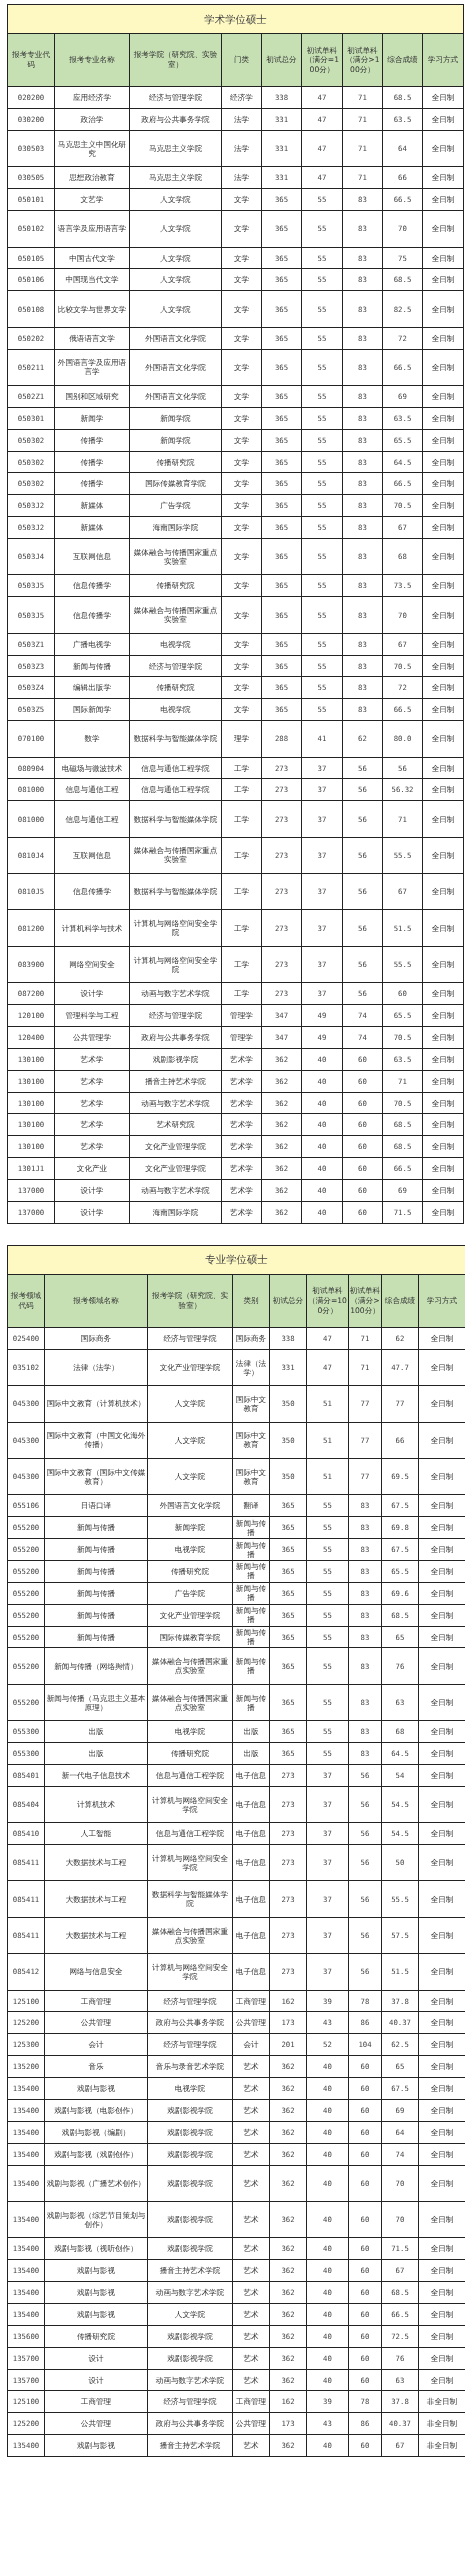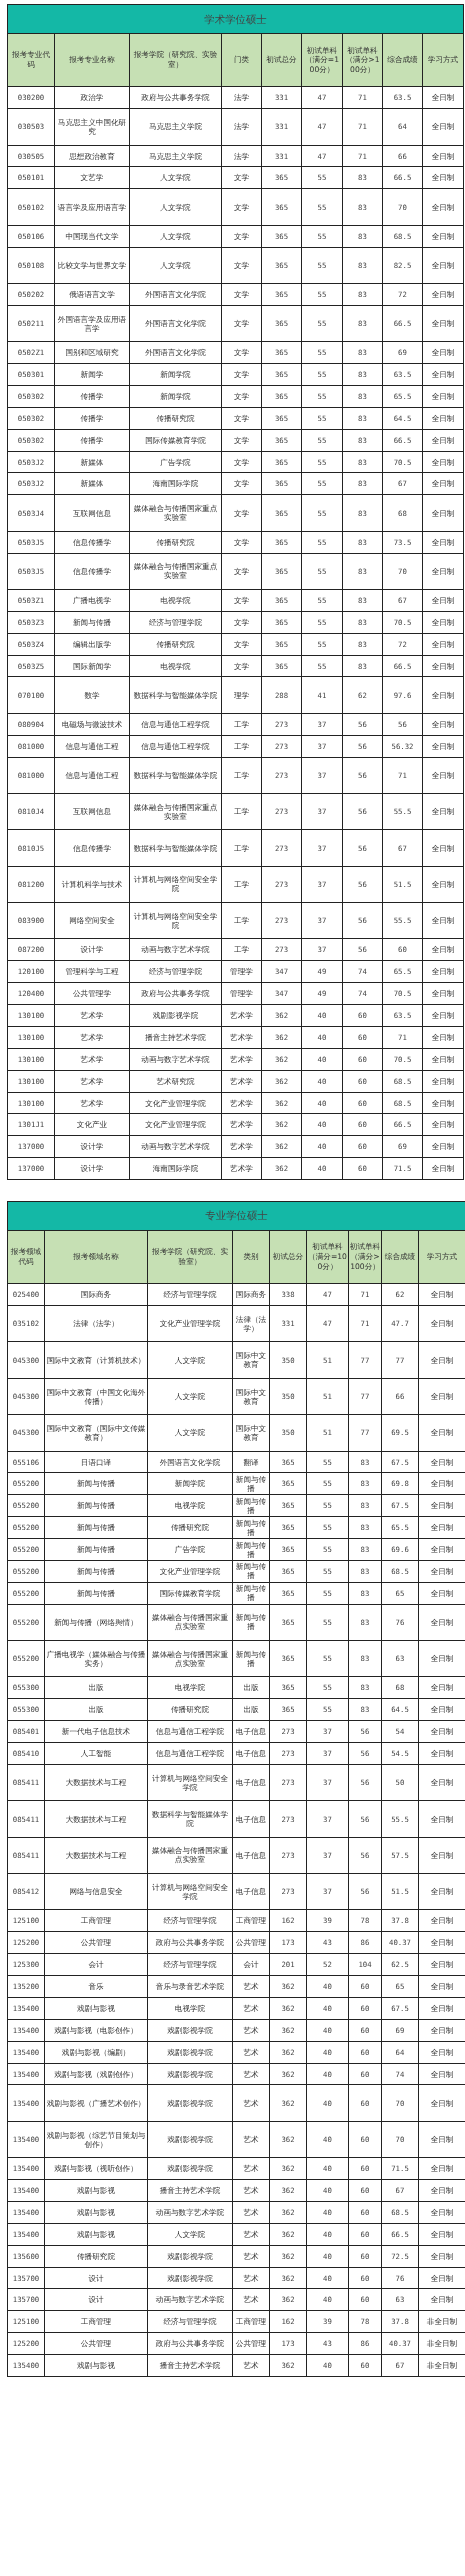--- a/index.html
+++ b/index.html
@@ -1,20 +1,20 @@
 <!DOCTYPE html>
 <html style="font-size:11px"><head>
 <meta charset="utf-8">
 <style>
   html, body { margin:0; padding:0; background:#ffffff; }
   body { width:465px; font-family:"DejaVu Sans", "Liberation Sans", sans-serif; color:#333; }
   .wrap { padding:4.2px 3.5px 0 7px; }
   table.grid { border-collapse:collapse; width:456px; table-layout:fixed; font-size:7.6px; line-height:9px; }
   table.grid td { border:0.7px solid #222; text-align:center; vertical-align:middle; padding:0.7px 0.7px; word-break:break-all; }
-  .title-row td { background:#14b8a6; height:26.4px; font-size:10.4px; color:#444; }
+  .title-row td { background:#fef9c3; height:26.4px; font-size:10.4px; color:#444; }
   .head-row td { background:#c6e0b4; height:51px; font-size:7.6px; line-height:9.7px; color:#333; }
   .row td { height:19.5px; }
   .row.tall td { height:34px; }
   .num { font-family:"DejaVu Sans Mono", "Liberation Mono", monospace; font-size:7.3px; color:#444; }
   .gap { height:21px; }
 </style>
 </head>
 <body>
 
 <div class="wrap">
@@ -38,20 +38,31 @@
           <td>报考专业代码</td>
           <td>报考专业名称</td>
           <td>报考学院（研究院、实验室）</td>
           <td>门类</td>
           <td>初试总分</td>
           <td>初试单科（满分=100分）</td>
           <td>初试单科（满分&gt;100分）</td>
           <td>综合成绩</td>
           <td>学习方式</td>
         </tr>
+    <tr class="row">
+          <td class="num">020200</td>
+          <td>应用经济学</td>
+          <td>经济与管理学院</td>
+          <td>经济学</td>
+          <td class="num">338</td>
+          <td class="num">47</td>
+          <td class="num">71</td>
+          <td class="num">68.5</td>
+          <td>全日制</td>
+        </tr>
         <tr class="row">
           <td class="num">030200</td>
           <td>政治学</td>
           <td>政府与公共事务学院</td>
           <td>法学</td>
           <td class="num">331</td>
           <td class="num">47</td>
           <td class="num">71</td>
           <td class="num">63.5</td>
           <td>全日制</td>
@@ -94,20 +105,31 @@
           <td>语言学及应用语言学</td>
           <td>人文学院</td>
           <td>文学</td>
           <td class="num">365</td>
           <td class="num">55</td>
           <td class="num">83</td>
           <td class="num">70</td>
           <td>全日制</td>
         </tr>
         <tr class="row">
+          <td class="num">050105</td>
+          <td>中国古代文学</td>
+          <td>人文学院</td>
+          <td>文学</td>
+          <td class="num">365</td>
+          <td class="num">55</td>
+          <td class="num">83</td>
+          <td class="num">75</td>
+          <td>全日制</td>
+        </tr>
+        <tr class="row">
           <td class="num">050106</td>
           <td>中国现当代文学</td>
           <td>人文学院</td>
           <td>文学</td>
           <td class="num">365</td>
           <td class="num">55</td>
           <td class="num">83</td>
           <td class="num">68.5</td>
           <td>全日制</td>
         </tr>
@@ -299,21 +321,21 @@
           <td>全日制</td>
         </tr>
         <tr class="row tall">
           <td class="num">070100</td>
           <td>数学</td>
           <td>数据科学与智能媒体学院</td>
           <td>理学</td>
           <td class="num">288</td>
           <td class="num">41</td>
           <td class="num">62</td>
-          <td class="num">97.6</td>
+          <td class="num">80.0</td>
           <td>全日制</td>
         </tr>
         <tr class="row">
           <td class="num">080904</td>
           <td>电磁场与微波技术</td>
           <td>信息与通信工程学院</td>
           <td>工学</td>
           <td class="num">273</td>
           <td class="num">37</td>
           <td class="num">56</td>
@@ -677,21 +699,21 @@
           <td>媒体融合与传播国家重点实验室</td>
           <td>新闻与传播</td>
           <td class="num">365</td>
           <td class="num">55</td>
           <td class="num">83</td>
           <td class="num">76</td>
           <td>全日制</td>
         </tr>
         <tr class="row tall">
           <td class="num">055200</td>
-          <td>广播电视学（媒体融合与传播实务）</td>
+          <td>新闻与传播（马克思主义基本原理）</td>
           <td>媒体融合与传播国家重点实验室</td>
           <td>新闻与传播</td>
           <td class="num">365</td>
           <td class="num">55</td>
           <td class="num">83</td>
           <td class="num">63</td>
           <td>全日制</td>
         </tr>
         <tr class="row">
           <td class="num">055300</td>
@@ -717,20 +739,31 @@
         </tr>
         <tr class="row">
           <td class="num">085401</td>
           <td>新一代电子信息技术</td>
           <td>信息与通信工程学院</td>
           <td>电子信息</td>
           <td class="num">273</td>
           <td class="num">37</td>
           <td class="num">56</td>
           <td class="num">54</td>
+          <td>全日制</td>
+        </tr>
+        <tr class="row tall">
+          <td class="num">085404</td>
+          <td>计算机技术</td>
+          <td>计算机与网络空间安全学院</td>
+          <td>电子信息</td>
+          <td class="num">273</td>
+          <td class="num">37</td>
+          <td class="num">56</td>
+          <td class="num">54.5</td>
           <td>全日制</td>
         </tr>
         <tr class="row">
           <td class="num">085410</td>
           <td>人工智能</td>
           <td>信息与通信工程学院</td>
           <td>电子信息</td>
           <td class="num">273</td>
           <td class="num">37</td>
           <td class="num">56</td>

